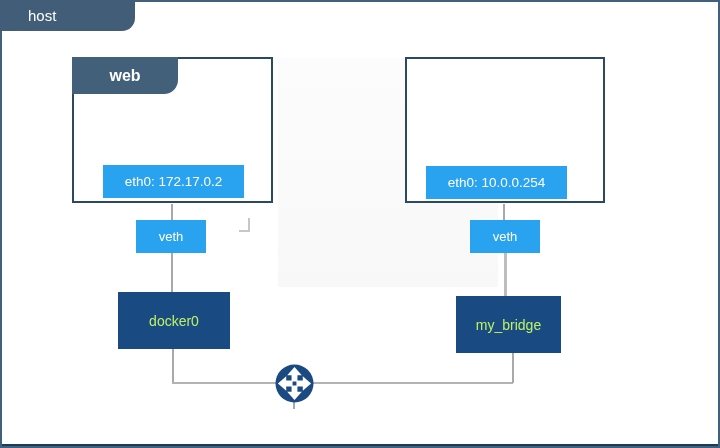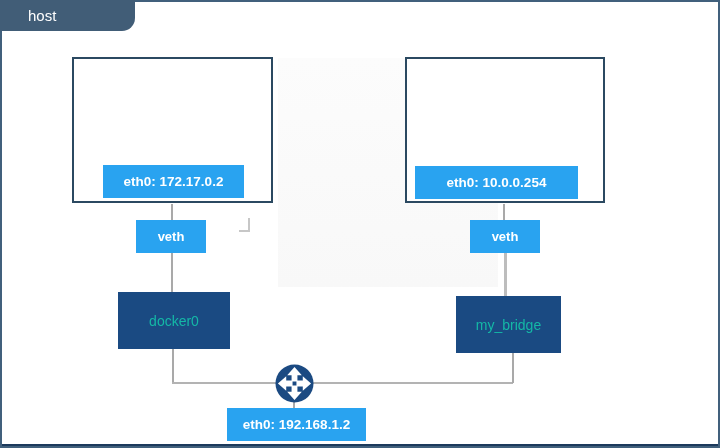--- a/index.html
+++ b/index.html
@@ -47,30 +47,30 @@
     color:#ffffff;font-size:16px;font-weight:600;
     display:flex;align-items:center;justify-content:center;
     z-index:3;
   }
   .ctab.web{left:72px;width:106px;}
   .ctab.db{left:405px;width:111px;}
   
   .badge{
     position:absolute;background:#29A3F0;color:#ffffff;
     display:flex;align-items:center;justify-content:center;
-    font-size:13.5px;z-index:4;font-weight:bold;
+    font-size:13.5px;z-index:4;
   }
   .eth-web{left:103px;top:165px;width:141px;height:33px;}
-  .eth-db{left:415px;top:166px;width:163px;height:33px;}
+  .eth-db{left:426px;top:166px;width:141px;height:33px;}
   .veth-left{left:136px;top:220px;width:70px;height:33px;font-size:13px;}
   .veth-right{left:470px;top:220px;width:70px;height:33px;font-size:13px;}
   .eth-host{left:227px;top:408px;width:139px;height:33px;}
   
   .bridge{
-    position:absolute;background:#1A4A82;color:#14b8a6;
+    position:absolute;background:#1A4A82;color:#bef264;
     display:flex;align-items:center;justify-content:center;
     font-size:14px;z-index:4;
   }
   .docker0{left:118px;top:292px;width:112px;height:57px;}
   .my-bridge{left:456px;top:296px;width:105px;height:57px;}
   
   .vline{position:absolute;width:2px;background:#A9A9A9;z-index:1;}
   .hline{position:absolute;height:2px;background:#B3B3B3;z-index:1;}
   .l1{left:171px;top:204px;height:17px;}
   .l2{left:171px;top:253px;height:39px;}
@@ -93,20 +93,21 @@
 <body>
 
 <div id="stage">
 
   <div class="bg-shade"></div>
 
   <div class="host-box"></div>
   <div class="host-tab">host</div>
 
   <div class="cbox web"></div>
+  <div class="ctab web">web</div>
   <div class="badge eth-web">eth0: 172.17.0.2</div>
 
   <div class="cbox db"></div>
   <div class="badge eth-db">eth0: 10.0.0.254</div>
 
   <div class="vline l1"></div>
   <div class="vline l2"></div>
   <div class="vline l3"></div>
   <div class="hline l4"></div>
   <div class="vline l5"></div>
@@ -124,15 +125,14 @@
   <div class="router">
     <svg width="39" height="39" viewBox="0 0 40 40">
       <circle cx="20" cy="20" r="19.5" fill="#1B4A82"></circle>
       <polygon fill="#ffffff" points="20,3 27.5,11.5 23,11.5 23,18 17,18 17,11.5 12.5,11.5"></polygon>
       <polygon fill="#ffffff" points="20,37 27.5,28.5 23,28.5 23,22 17,22 17,28.5 12.5,28.5"></polygon>
       <polygon fill="#ffffff" points="3,20 11.5,12.5 11.5,17 18,17 18,23 11.5,23 11.5,27.5"></polygon>
       <polygon fill="#ffffff" points="37,20 28.5,12.5 28.5,17 22,17 22,23 28.5,23 28.5,27.5"></polygon>
     </svg>
   </div>
 
-  <div class="badge eth-host">eth0: 192.168.1.2</div>
 
 </div>
 
 </body></html>

